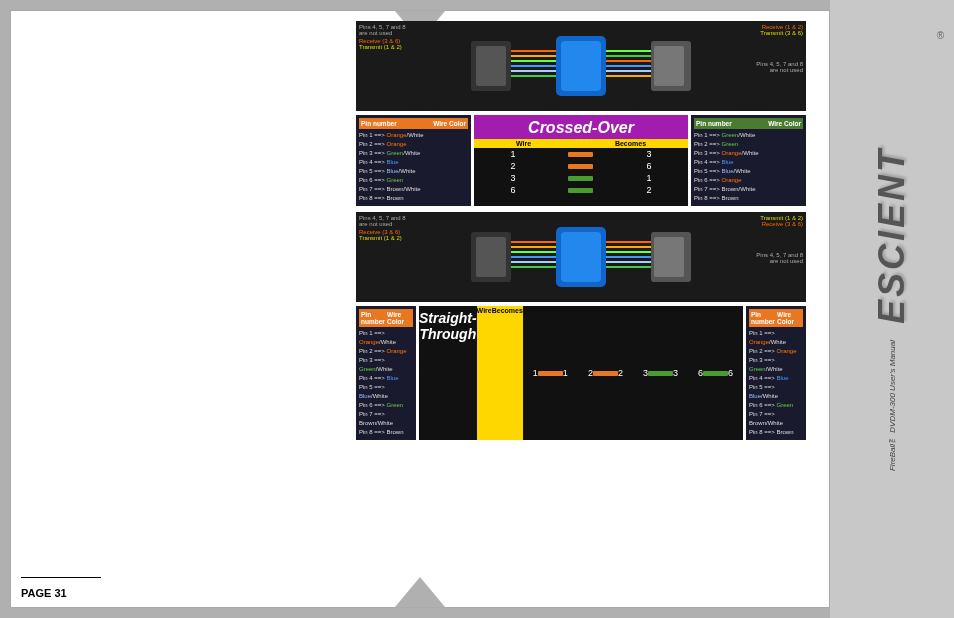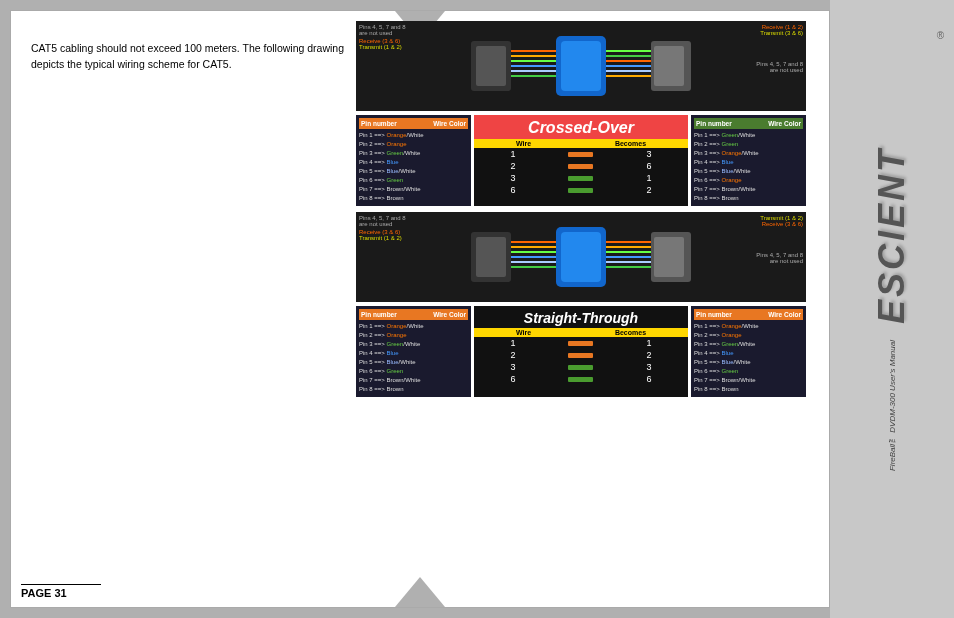--- a/index.html
+++ b/index.html
@@ -84,21 +84,21 @@
     }
 
     
     .page-number {
       position: absolute;
       bottom: 8px;
       left: 10px;
       font-size: 11px;
       font-weight: bold;
       border-top: 1px solid #000;
-      padding-top: 2px;
+      padding-top: 9px;
       width: 80px;
     }
 
     
     .diagram-area {
       position: absolute;
       top: 10px;
       left: 345px;
       width: 460px;
       height: 575px;
@@ -107,21 +107,20 @@
 </head>
 <body>
 
 <div class="page-container">
 
   <div class="triangle-top"></div>
 
   <div class="triangle-bottom"></div>
 
   <div class="left-text">
-    <p>CAT5 cabling should not exceed 100 meters. The following drawing depicts the typical wiring scheme for CAT5.</p>
   </div>
 
   <div class="page-number">PAGE 31</div>
 
   <div class="diagram-area">
 
     <div style="position:relative; width:450px; height:90px; margin-bottom:4px; background:#000; display:flex; align-items:stretch;">
 
       <div style="width:105px; background:#1a1a1a; padding:3px; font-size:6px; color:white; position:relative;">
         <div style="font-size:6px; color:#aaa; margin-bottom:2px;">Pins 4, 5, 7 and 8<br>are not used</div>
@@ -177,21 +176,21 @@
           <div>Pin 3 ==&gt; <span style="color:#66cc44">Green</span>/White</div>
           <div>Pin 4 ==&gt; <span style="color:#4499ff">Blue</span></div>
           <div>Pin 5 ==&gt; <span style="color:#99bbff">Blue</span>/White</div>
           <div>Pin 6 ==&gt; <span style="color:#66cc44">Green</span></div>
           <div>Pin 7 ==&gt; Brown/White</div>
           <div>Pin 8 ==&gt; Brown</div>
         </div>
       </div>
 
       <div style="flex:1; background:#111; display:flex; flex-direction:column;">
-        <div style="background:#ef4444; color:white; font-size:16px; font-weight:bold; font-style:italic; text-align:center; padding:4px 0 2px;">Crossed-Over</div>
+        <div style="background:#a21caf; color:white; font-size:16px; font-weight:bold; font-style:italic; text-align:center; padding:4px 0 2px;">Crossed-Over</div>
         <div style="display:flex; background:#ffd700; font-size:7px; font-weight:bold; color:#000; padding:1px 0; justify-content:space-around;">
           <span>Wire</span>
             <span>Becomes</span>
         </div>
         <div style="display:flex; align-items:center; justify-content:space-around; padding:1px 10px; color:white; font-size:9px;">
           <span>1</span>
           <span style="display:inline-block; background:#e87722; width:25px; height:5px; border-radius:1px;"></span>
           <span>3</span>
         </div>
         <div style="display:flex; align-items:center; justify-content:space-around; padding:1px 10px; color:white; font-size:9px;">
@@ -279,21 +278,21 @@
           <div>Pin 2 ==&gt; <span style="color:#ff7700">Orange</span></div>
           <div>Pin 3 ==&gt; <span style="color:#66cc44">Green</span>/White</div>
           <div>Pin 4 ==&gt; <span style="color:#4499ff">Blue</span></div>
           <div>Pin 5 ==&gt; <span style="color:#99bbff">Blue</span>/White</div>
           <div>Pin 6 ==&gt; <span style="color:#66cc44">Green</span></div>
           <div>Pin 7 ==&gt; Brown/White</div>
           <div>Pin 8 ==&gt; Brown</div>
         </div>
       </div>
 
-      <div style="flex:1; background:#111; display:flex; flex-direction:column;">
+      <div style="flex:1; background:#111; display:flex; flex-direction:row;">
         <div style="background:#111; color:white; font-size:14px; font-weight:bold; font-style:italic; text-align:center; padding:4px 0 2px;">Straight-Through</div>
         <div style="display:flex; background:#ffd700; font-size:7px; font-weight:bold; color:#000; padding:1px 0; justify-content:space-around;">
           <span>Wire</span>
             <span>Becomes</span>
         </div>
         <div style="display:flex; align-items:center; justify-content:space-around; padding:1px 10px; color:white; font-size:9px;">
           <span>1</span>
           <span style="display:inline-block; background:#e87722; width:25px; height:5px; border-radius:1px;"></span>
           <span>1</span>
         </div>

